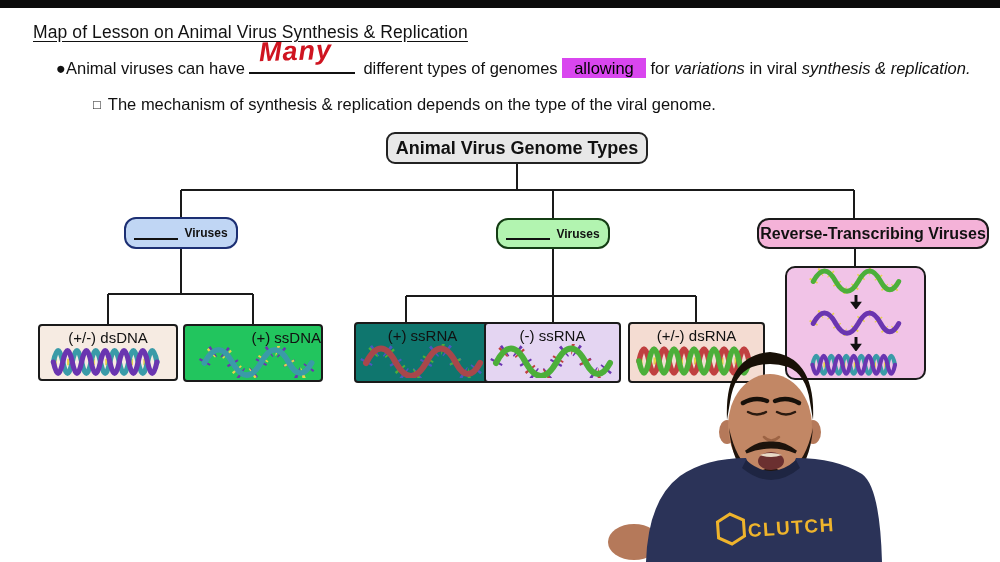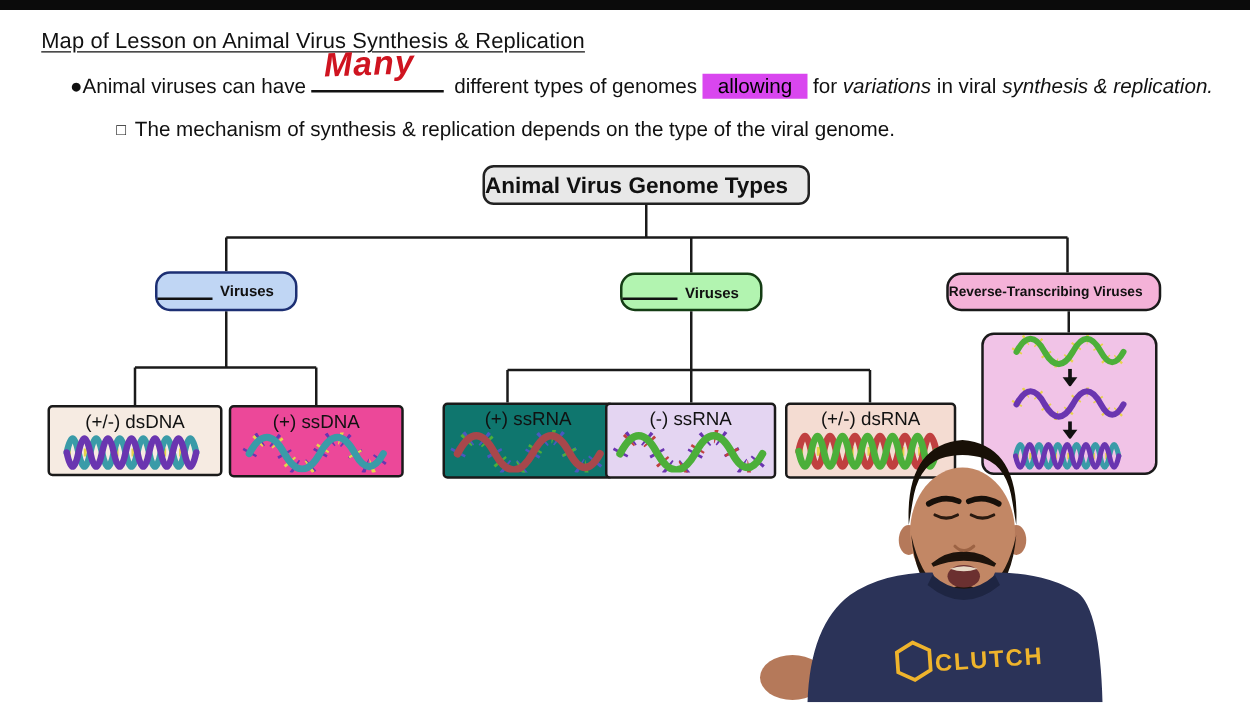--- a/index.html
+++ b/index.html
@@ -24,28 +24,28 @@
     transform:rotate(-2deg);letter-spacing:1px;
   }
   mark.hl{background:#d946ef;padding:1px 12px;}
   .it{font-style:italic;}
   #sub-line{position:absolute;left:93px;top:95px;font-size:16.5px;}
   #sub-line .sq{font-size:13px;margin-right:7px;position:relative;top:-1px;}
   
   #connectors{position:absolute;left:0;top:0;z-index:1;}
   .node{
     position:absolute;z-index:2;box-sizing:border-box;border:2.5px solid #222;
-    display:flex;align-items:center;background:#eee;
+    display:flex;align-items:center;justify-content:center;background:#eee;
   }
   #root-box{left:386px;top:132px;width:262px;height:32px;border-radius:9px;
     background:#e8e8e8;font-size:18px;font-weight:bold;}
   .cat{border-radius:12px;font-size:12px;font-weight:bold;}
   #blue-box{left:124px;top:217px;width:114px;height:32px;background:#c0d6f4;border-color:#1c2f73;}
   #green-box{left:496px;top:218px;width:114px;height:31px;background:#b2f4b0;border-color:#143d14;}
-  #pink-box{left:757px;top:218px;width:172px;height:31px;background:#f4b2d8;border-color:#1a1a1a;font-size:11px;}
+  #pink-box{left:757px;top:218px;width:232px;height:31px;background:#f4b2d8;border-color:#1a1a1a;font-size:16px;}
   .blankline{display:inline-block;width:44px;height:11px;border-bottom:2px solid #111;margin-right:6px;}
   .gbox{
     position:absolute;z-index:2;box-sizing:border-box;border:2.5px solid #1a1a1a;border-radius:4px;
     display:flex;flex-direction:column;align-items:center;justify-content:flex-start;padding-top:3px;
   }
   .gbox .glabel{font-size:15px;line-height:17px;}
   #rev-box{
     position:absolute;z-index:2;left:785px;top:266px;width:141px;height:114px;box-sizing:border-box;
     border:2.5px solid #1a1a1a;border-radius:10px;background:#f1c3e7;
     display:flex;flex-direction:column;align-items:center;justify-content:center;gap:1px;
@@ -102,21 +102,21 @@
 
 <div class="gbox" style="left:38px;top:324px;width:140px;height:57px;background:#f6ebe2;">
   <span class="glabel">(+/-) dsDNA</span>
   <svg width="126" height="32" viewBox="0 0 126 34">
     <path d="M6,17 H118" stroke="#e8d44a" stroke-width="7" stroke-dasharray="2.5,11" fill="none"></path>
     <path d="M5,17 Q10,-7 15,17 Q20,41 25,17 Q30,-7 35,17 Q40,41 45,17 Q50,-7 55,17 Q60,41 65,17 Q70,-7 75,17 Q80,41 85,17 Q90,-7 95,17 Q100,41 105,17 Q110,-7 115,17" stroke="#3a9ba8" stroke-width="5.5" fill="none" stroke-linecap="round"></path>
     <path d="M5,17 Q10,41 15,17 Q20,-7 25,17 Q30,41 35,17 Q40,-7 45,17 Q50,41 55,17 Q60,-7 65,17 Q70,41 75,17 Q80,-7 85,17 Q90,41 95,17 Q100,-7 105,17 Q110,41 115,17" stroke="#6a35b0" stroke-width="5.5" fill="none" stroke-linecap="round"></path>
   </svg>
 </div>
 
-<div class="gbox" style="left:183px;top:324px;width:140px;height:58px;background:#ec4899;">
+<div class="gbox" style="left:183px;top:324px;width:140px;height:58px;background:#22c55e;align-items:flex-end;">
   <span class="glabel">(+) ssDNA</span>
   <svg width="126" height="32" viewBox="0 0 126 34">
     <path d="M6,18 Q21,-10 36,18 Q51,44 66,18 Q81,-10 96,18 Q108,40 120,18" stroke="#6a35b0" stroke-width="13" stroke-dasharray="2,12" fill="none"></path>
     <path d="M6,18 Q21,-10 36,18 Q51,44 66,18 Q81,-10 96,18 Q108,40 120,18" stroke="#e8d44a" stroke-width="12" stroke-dasharray="2,17" stroke-dashoffset="7" fill="none"></path>
     <path d="M6,18 Q21,-10 36,18 Q51,44 66,18 Q81,-10 96,18 Q108,40 120,18" stroke="#3a9ba8" stroke-width="6" fill="none" stroke-linecap="round"></path>
   </svg>
 </div>
 
 <div class="gbox" style="left:354px;top:322px;width:137px;height:61px;background:#0f766e;">
   <span class="glabel">(+) ssRNA</span>

